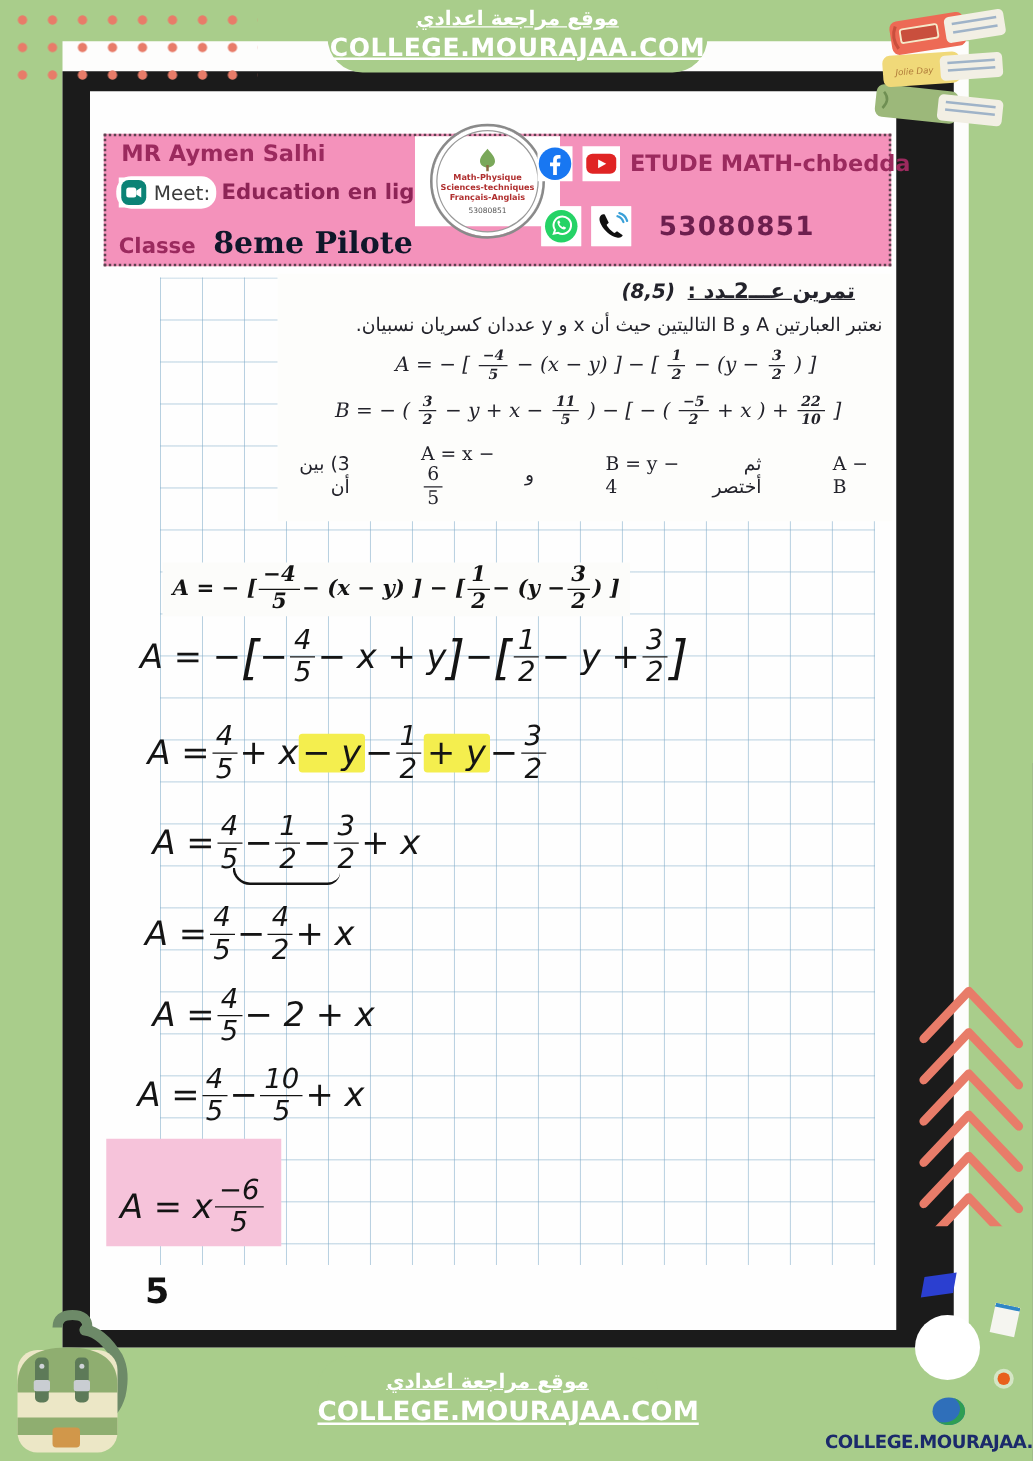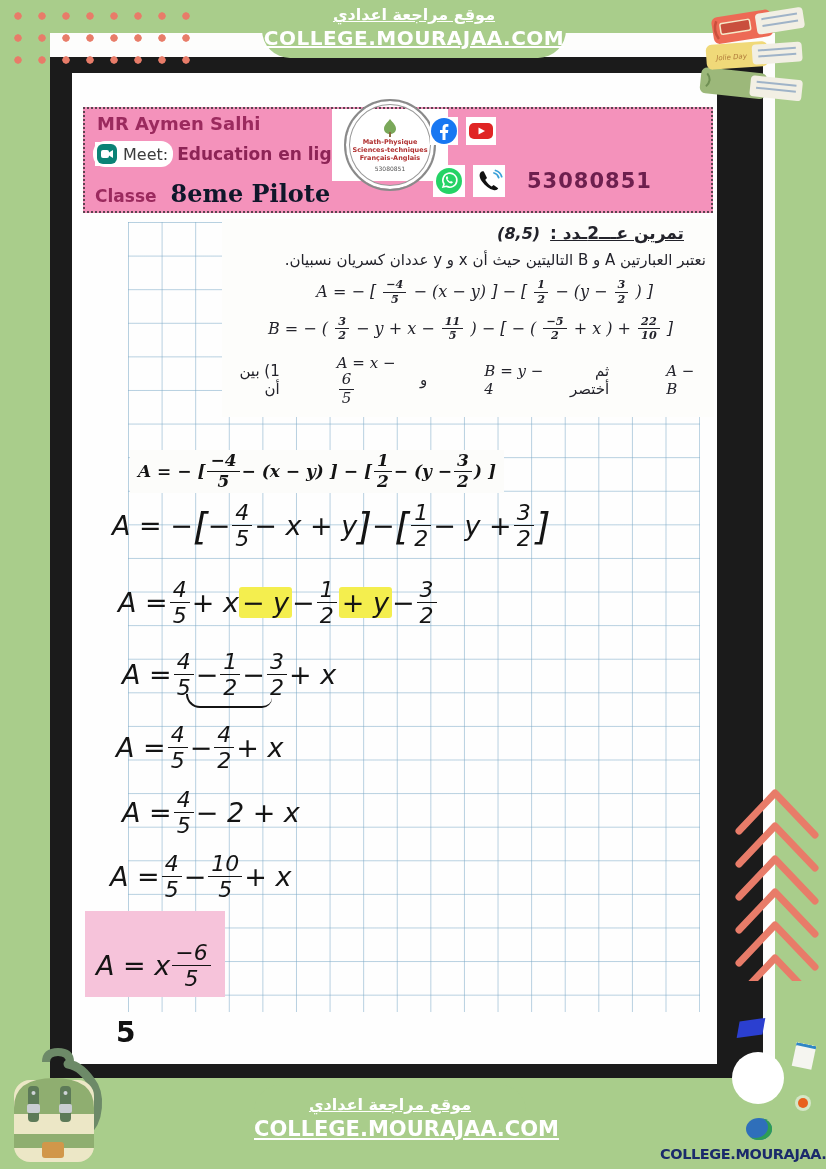--- a/index.html
+++ b/index.html
@@ -50,21 +50,21 @@
            box-sizing:border-box;color:#23232b;}
   .ex-head{display:flex;flex-direction:row-reverse;align-items:baseline;gap:10px;padding-right:24px;}
   .ex-title{font-size:17px;font-weight:bold;text-decoration:underline;direction:rtl;}
   .ex-score{font-size:16px;font-weight:bold;font-style:italic;}
   .ex-intro{direction:rtl;text-align:right;font-size:15px;margin-top:8px;padding-right:2px;}
   .math-print{font-family:"DejaVu Serif",serif;font-style:italic;font-size:16px;direction:ltr;
               width:max-content;margin:10px 55px 0 auto;}
   .math-print.b{margin-right:35px;}
   .ex-q{display:flex;flex-direction:row-reverse;align-items:center;gap:12px;margin-top:12px;
         font-size:15px;direction:rtl;padding-right:4px;flex-wrap:nowrap;}
-  .ex-q .m{direction:ltr;font-family:"DejaVu Serif",serif;font-style:italic;margin-left:45px;}
+  .ex-q .m{direction:ltr;font-family:"DejaVu Serif",serif;margin-left:45px;}
   
   .frac{display:inline-flex;flex-direction:column;align-items:center;line-height:1.05;
         vertical-align:middle;margin:0 2px;}
   .frac .num{border-bottom:1.6px solid currentColor;padding:0 3px 1px;}
   .frac .den{padding-top:1px;}
   .math-print .frac{font-size:.7em;font-weight:bold;}
   
   .step{position:absolute;font-family:"DejaVu Sans",sans-serif;font-style:italic;color:#141414;
         white-space:nowrap;display:flex;align-items:center;}
   .step.print0{font-family:"DejaVu Serif",serif;font-size:17px;font-weight:bold;background:#fcfcfa;padding:2px 8px;}
@@ -148,20 +148,21 @@
               <path d="M15.5 23v-7h2.4l.4-3h-2.8v-1.8c0-.9.3-1.5 1.6-1.5h1.3V7.1C18.1 7 17.2 7 16.3 7c-2.3 0-3.8 1.4-3.8 3.9V13H10v3h2.5v7z" fill="#fff"></path>
             </svg>
         </span>
         <span class="iconbox">
           <svg width="30" height="28" viewBox="0 0 30 28">
               <rect x="1" y="1" width="28" height="26" rx="3" fill="#fff"></rect>
               <rect x="3" y="6" width="24" height="16" rx="5" fill="#e02424"></rect>
               <path d="M12.5 10.5 L19 14 L12.5 17.5 Z" fill="#fff"></path>
             </svg>
         </span>
+        <span class="b-brand">ETUDE MATH-chbedda</span>
       </div>
       <div class="b-row2">
         <span class="iconbox">
           <svg width="32" height="32" viewBox="0 0 32 32">
               <rect x="0" y="0" width="32" height="32" fill="#fff"></rect>
               <circle cx="16" cy="16" r="13" fill="#25d366"></circle>
               <path d="M10 22l1-3a7 7 0 1 1 2.5 2.3z" fill="#25d366" stroke="#fff" stroke-width="1.6"></path>
               <path d="M13 12c-.4 1.6.9 4.4 3.1 5.8 1.6 1 2.9.8 3.3.2l.5-.9-2-1.2-.8.8c-1-.5-2.3-1.8-2.7-2.8l.9-.7-1-2.1z" fill="#fff"></path>
             </svg>
         </span>
@@ -201,21 +202,21 @@
             <span class="num">11</span>
             <span class="den">5</span>
           </span><span> ) − [ − ( </span><span class="frac">
             <span class="num">−5</span>
             <span class="den">2</span>
           </span><span> + x ) + </span><span class="frac">
             <span class="num">22</span>
             <span class="den">10</span>
           </span><span> ]</span></div>
       <div class="ex-q">
-        <span>1) بين أن</span>
+        <span>3) بين أن</span>
         <span class="m"><span>A = x − </span><span class="frac">
               <span class="num">6</span>
               <span class="den">5</span>
             </span></span>
         <span>و</span>
         <span class="m">B = y − 4</span>
         <span>ثم أختصر</span>
         <span class="m">A − B</span>
       </div>
     </div>

